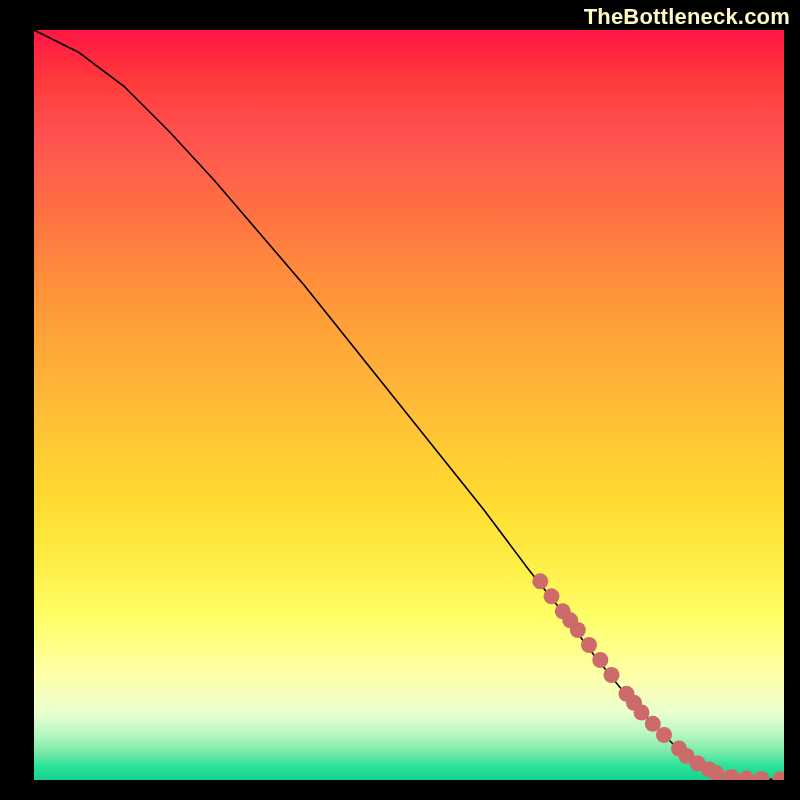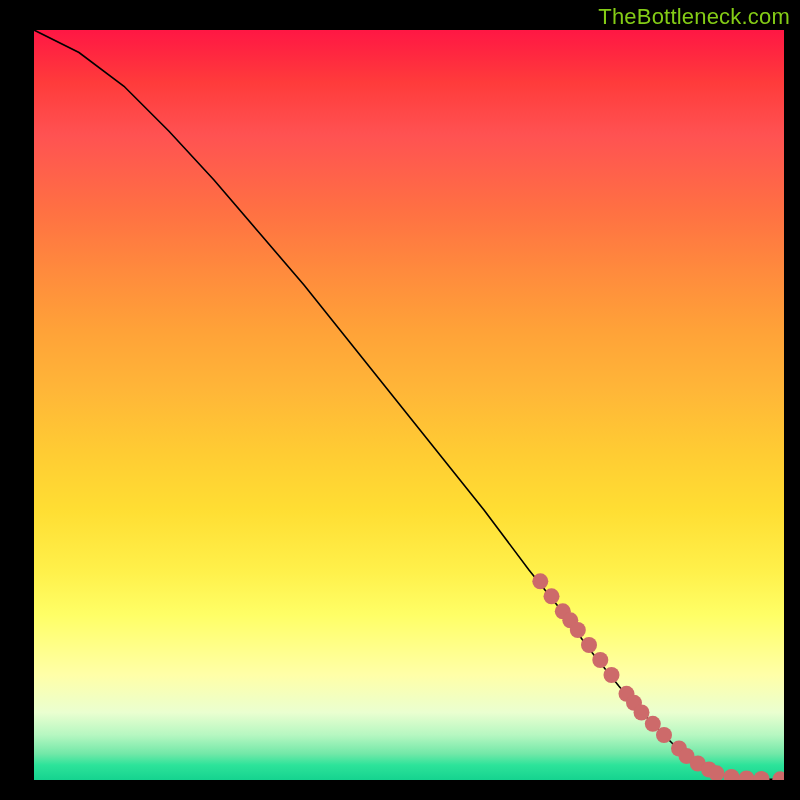--- a/index.html
+++ b/index.html
@@ -14,23 +14,23 @@
   .frame {
     position: relative;
     width: 800px;
     height: 800px;
     background: #000;
   }
   .watermark {
     position: absolute;
     top: 4px;
     right: 10px;
-    color: #84cc16;
+    color: #fef9c3;
     font-size: 22px;
-    font-weight: 400;
+    font-weight: 700;
     letter-spacing: 0.2px;
     user-select: none;
   }
   .plot {
     position: absolute;
     left: 34px;
     top: 30px;
     width: 750px;
     height: 750px;
     background: linear-gradient(

